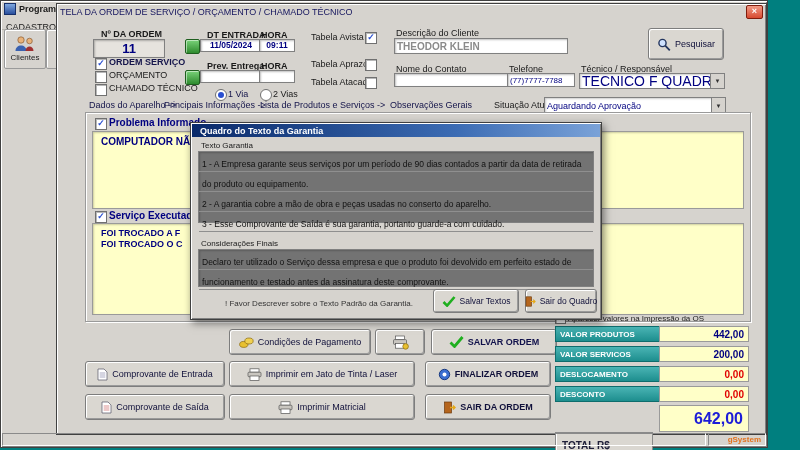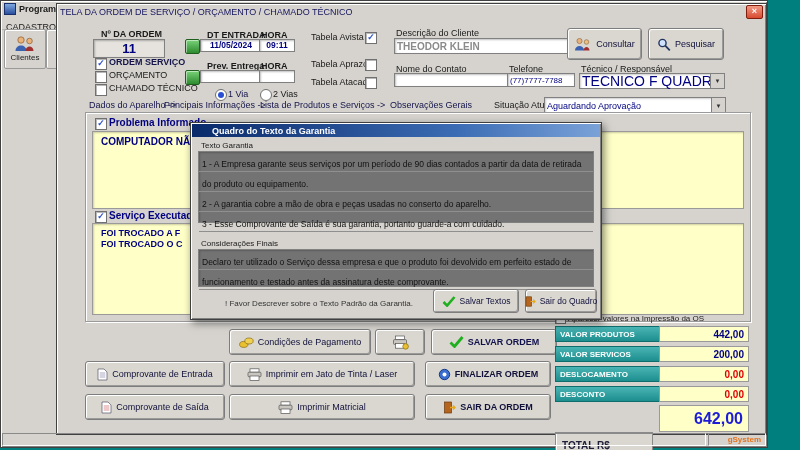--- a/index.html
+++ b/index.html
@@ -50,21 +50,21 @@
          box-shadow:inset 1px 1px 2px rgba(0,0,0,.2);}
   .combo .txt{flex:1;font-size:14px;color:#000080;padding:1px 2px;white-space:nowrap;overflow:hidden;align-self:center;}
   .combo .arrow{width:13px;background:#d6d3ce;border-left:1px solid #808080;display:flex;align-items:center;
                 justify-content:center;font-size:6px;color:#333;}
   .tab{position:absolute;font-size:9px;color:#14144a;white-space:nowrap;}
   .groupbox{position:absolute;border:1px solid #9a9a9a;box-shadow:1px 1px 0 #fff, inset 1px 1px 0 #fff;}
   .yellowbox{position:absolute;background:#ffffc8;border:1px solid #9a9a9a;box-shadow:inset 1px 1px 2px rgba(0,0,0,.2);}
   .ytext{font-size:10px;font-weight:bold;color:#000080;padding:4px 8px;line-height:11px;}
   .modal-titlebar{position:absolute;left:1px;top:1px;right:1px;height:13px;
                   background:linear-gradient(90deg,#0a2a6a,#3c6cb4 65%,#7aa2d8);
-                  color:#fff;font-size:9px;font-weight:bold;display:flex;align-items:center;padding:0 20px;}
+                  color:#fff;font-size:9px;font-weight:bold;display:flex;align-items:center;padding:0 8px;}
   .mbox{position:absolute;background:#737373;border:1px solid #808080;box-shadow:inset 1px 1px 2px rgba(0,0,0,.2);}
   .mline{height:17px;border-bottom:1px solid #8f8f8f;font-size:8.5px;color:#111;
          display:flex;align-items:flex-end;padding:0 3px 2px;white-space:nowrap;overflow:hidden;}
   .teal-label{position:absolute;background:linear-gradient(#4ab4b4,#1d8e8e);border:1px solid #0e6d6d;
               color:#fff;font-size:8px;font-weight:bold;display:flex;align-items:center;padding:0 4px;white-space:nowrap;}
   .val-box{position:absolute;background:#ffffc8;border:1px solid #9a9a9a;display:flex;align-items:center;
            justify-content:flex-end;padding:0 4px;font-size:10px;font-weight:bold;}
   .val-navy{color:#000080;} .val-red{color:#e00000;}
   .total-label{position:absolute;background:#dad7d1;border:1px solid #8a8a8a;box-shadow:inset 1px 1px 0 #fff;
                display:flex;align-items:center;padding:0 6px;font-size:10px;font-weight:bold;color:#20203a;margin-top:27px;}
@@ -153,31 +153,20 @@
     <span class="chk-label" style="left:254px;top:28px">Tabela Avista</span>
     <span class="chkbox" style="left:308px;top:28px">✓</span>
     <span class="chk-label" style="left:254px;top:55px">Tabela Aprazo</span>
     <span class="chkbox" style="left:308px;top:55px"></span>
     <span class="chk-label" style="left:254px;top:73px">Tabela Atacado</span>
     <span class="chkbox" style="left:308px;top:73px"></span>
 
     <span class="lbl" style="left:339px;top:24px">Descrição do Cliente</span>
     <input class="field" style="left: 337px; top: 34px; width: 168px; height: 14px; font-size: 10px; font-weight: bold; color: rgb(138, 138, 138);" value="THEODOR KLEIN">
 
-    <div class="btn" style="left:510px;top:24px;width:73px;height:30px">
-      <span>
-        <svg width="18" height="13" viewBox="0 0 18 13">
-          <circle cx="5.5" cy="3" r="2.6" fill="#e8b27a" stroke="#7a4a20" stroke-width="0.5"></circle>
-          <path d="M1 12.5c0-2.8 2.1-4.4 4.5-4.4s4.5 1.6 4.5 4.4z" fill="#3b62b0"></path>
-          <circle cx="12.5" cy="4" r="2.3" fill="#e8c080" stroke="#7a4a20" stroke-width="0.5"></circle>
-          <path d="M9.5 12.5c0-2.2 1.6-3.6 3-3.6s3 1.4 3 3.6z" fill="#a03030"></path>
-        </svg>
-      </span>
-      <span class="cap">Consultar</span>
-    </div>
     <div class="btn" style="left:591px;top:24px;width:74px;height:30px">
       <span>
         <svg width="14" height="13" viewBox="0 0 14 13">
           <circle cx="5.5" cy="5" r="3.6" fill="#cfe2ff" stroke="#23355e" stroke-width="1.4"></circle>
           <line x1="8.2" y1="7.7" x2="12.8" y2="12.3" stroke="#23355e" stroke-width="1.8"></line>
         </svg>
       </span>
       <span class="cap">Pesquisar</span>
     </div>
 

